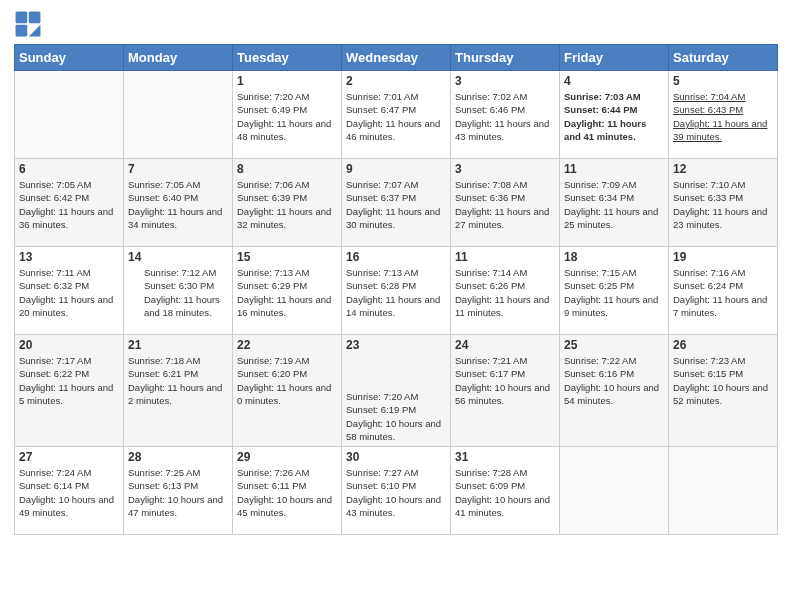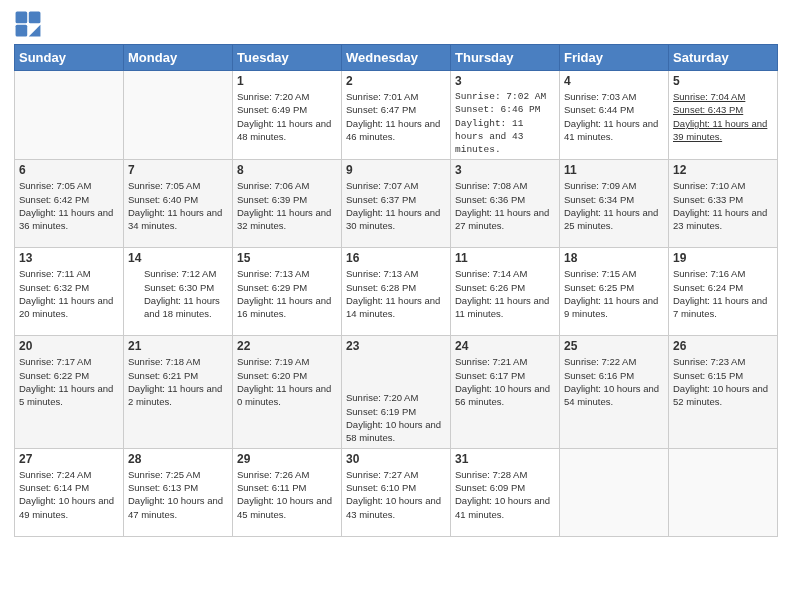--- a/index.html
+++ b/index.html
@@ -145,27 +145,27 @@
 Daylight: 11 hours and 48 minutes.</div>
           </td>
           <td>
             <span class="day-num">2</span>
             <div class="day-info" style="white-space: pre-line;">Sunrise: 7:01 AM
 Sunset: 6:47 PM
 Daylight: 11 hours and 46 minutes.</div>
           </td>
           <td>
             <span class="day-num">3</span>
-            <div class="day-info" style="white-space: pre-line; font-family: Liberation Mono, monospace;">Sunrise: 7:02 AM
+            <div class="day-info" style="white-space: pre-line;">Sunrise: 7:02 AM
 Sunset: 6:46 PM
 Daylight: 11 hours and 43 minutes.</div>
           </td>
           <td>
             <span class="day-num">4</span>
-            <div class="day-info" style="white-space: pre-line;">Sunrise: 7:03 AM
+            <div class="day-info" style="white-space: pre-line; font-weight: bold;">Sunrise: 7:03 AM
 Sunset: 6:44 PM
 Daylight: 11 hours and 41 minutes.</div>
           </td>
           <td>
             <span class="day-num">5</span>
             <div class="day-info" style="white-space: pre-line; text-decoration: underline;">Sunrise: 7:04 AM
 Sunset: 6:43 PM
 Daylight: 11 hours and 39 minutes.</div>
           </td>
         </tr>

